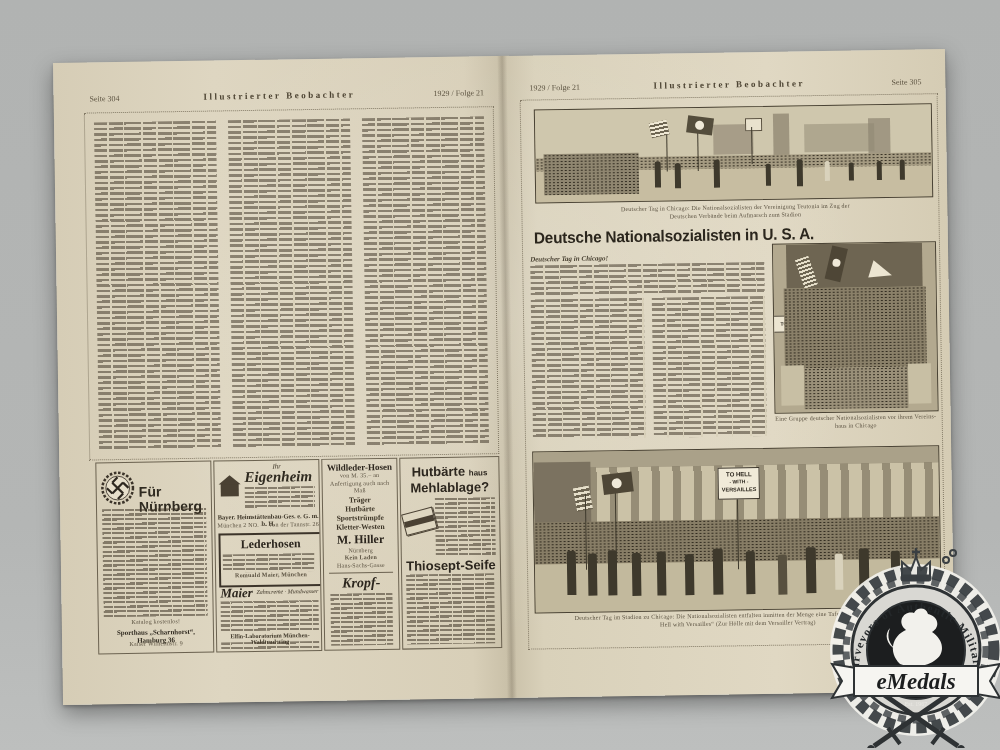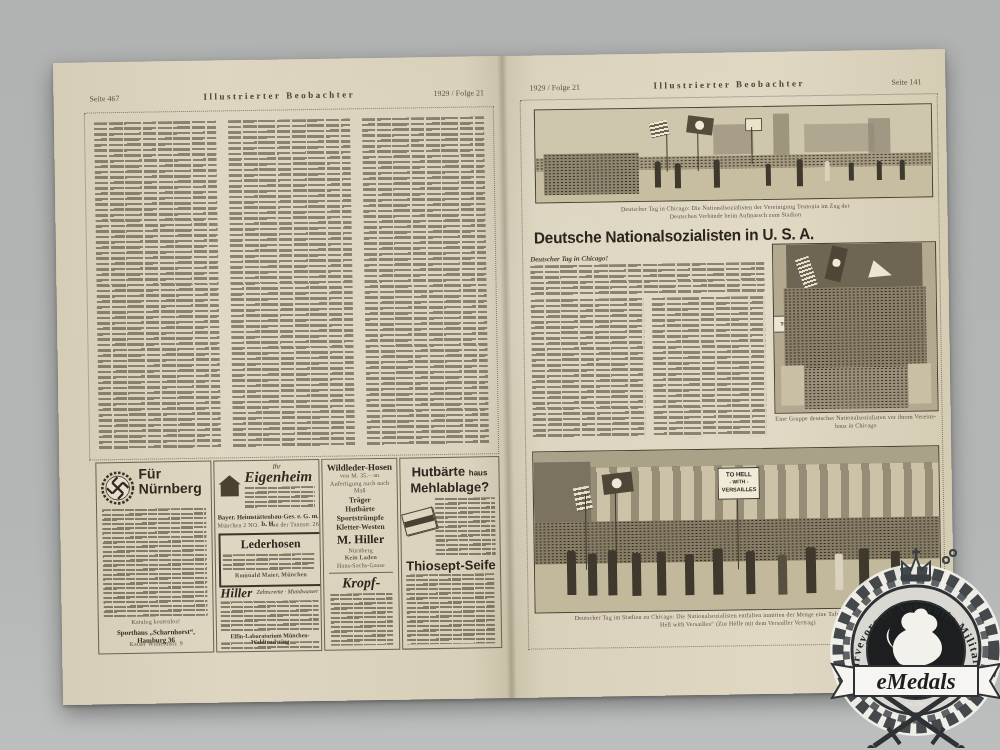--- a/index.html
+++ b/index.html
@@ -34,39 +34,39 @@
   .speck{background-image:radial-gradient(rgba(35,30,20,.85) 1px, rgba(0,0,0,0) 1.4px);background-size:4px 3px;}
 </style>
 </head>
 <body>
 
 <div class="stage">
   <div class="paper">
     <div class="fold"></div>
 
     <div>
-      <span class="hdr" style="left: 36px; top: 32px; position: absolute;">Seite 467</span>
+      <span class="hdr" style="left: 36px; top: 32px; position: absolute;">Seite 304</span>
       <span class="hdr masthead" style="left: 150px; top: 31px; position: absolute;">Illustrierter Beobachter</span>
       <span class="hdr" style="left: 380px; top: 32px; position: absolute;">1929 / Folge 21</span>
 
       <div class="dotted" style="position:absolute;left:30px;top:50px;width:408px;height:346px;padding:0;">
         <div class="greek" style="position:absolute;left:9px;top:9px;width:122px;height:328px;"></div>
         <div class="greek" style="position:absolute;left:143px;top:9px;width:122px;height:328px;"></div>
         <div class="greek" style="position:absolute;left:277px;top:9px;width:122px;height:328px;"></div>
       </div>
 
       <div class="adcol" style="left:36px;top:400px;width:116px;height:192px;">
         <svg width="34" height="34" style="position:absolute;left:4px;top:8px;" viewBox="-20 -20 40 40">
           <circle r="18" fill="none" stroke="#3c342a" stroke-width="3" stroke-dasharray="3 2"></circle>
           <circle r="14" fill="#e7dfcb" stroke="#3c342a" stroke-width="1"></circle>
           <g transform="rotate(45)">
               <path d="M 0 -9 L 0 9 M -9 0 L 9 0 M 0 -9 L 9 -9 M 9 0 L 9 9 M 0 9 L -9 9 M -9 0 L -9 -9" stroke="#2e2820" stroke-width="2.6" fill="none"></path>
             </g>
         </svg>
-        <div class="sans" style="position:absolute;left:42px;top:4px;font-weight:bold;font-size:14px;line-height:15px;color:#2f2a20;">
+        <div class="sans" style="position:absolute;left:42px;top:22px;font-weight:bold;font-size:14px;line-height:15px;color:#2f2a20;">
           <div>Für</div>
           <div>Nürnberg</div>
         </div>
         <div class="greek5" style="position:absolute;left:5px;top:46px;width:104px;height:108px;"></div>
         <div class="cap" style="position:absolute;left:5px;top:156px;width:104px;">Katalog kostenlos!</div>
         <div style="position:absolute;left:3px;top:166px;width:108px;font-weight:bold;font-size:7px;text-align:center;color:#322c22;">Sporthaus „Scharnhorst“, Hamburg 36</div>
         <div class="cap" style="position:absolute;left:3px;top:178px;width:108px;">Kaiser Wilhelmstr. 9</div>
       </div>
 
       <div class="adcol" style="left:154px;top:400px;width:106px;height:192px;">
@@ -77,21 +77,21 @@
           <div style="position:absolute;left:0;top:0;width:0;height:0;border-left:11px solid transparent;border-right:11px solid transparent;border-bottom:9px solid #4a4133;"></div>
         </div>
         <div class="greek5" style="position:absolute;left:30px;top:26px;width:70px;height:22px;"></div>
         <div style="position:absolute;left:2px;top:52px;width:102px;font-weight:bold;font-size:6.5px;text-align:center;">Bayer. Heimstättenbau-Ges. e. G. m. b. H.</div>
         <div class="cap" style="position:absolute;left:2px;top:61px;width:102px;">München 2 NO. — Von der Tannstr. 26</div>
         <div style="position:absolute;left:3px;top:72px;width:96px;height:46px;border:2px double #3c342a;padding:2px;">
           <div style="font-size:12px;font-weight:bold;text-align:center;color:#2c261e;">Lederhosen</div>
           <div class="greek5" style="margin-top:2px;width:92px;height:18px;"></div>
           <div class="cap" style="font-weight:bold;">Romuald Maier, München</div>
         </div>
-        <div style="position:absolute;left:4px;top:124px;font-size:13px;font-weight:bold;font-style:italic;color:#2c261e;">Hiller</div>
+        <div style="position:absolute;left:4px;top:124px;font-size:13px;font-weight:bold;font-style:italic;color:#2c261e;">Maier</div>
         <div style="position:absolute;left:40px;top:128px;font-size:6px;font-style:italic;">Zahncreme · Mundwasser</div>
         <div class="greek5" style="position:absolute;left:4px;top:140px;width:98px;height:30px;"></div>
         <div style="position:absolute;left:2px;top:172px;width:102px;font-weight:bold;font-size:6px;text-align:center;">Elfin-Laboratorium München-Waldtrudering</div>
         <div class="greek5" style="position:absolute;left:4px;top:181px;width:98px;height:8px;"></div>
       </div>
 
       <div class="adcol" style="left:262px;top:400px;width:76px;height:192px;text-align:center;">
         <div style="font-size:9px;font-weight:bold;color:#2c261e;">Wildleder-Hosen</div>
         <div class="cap">von M. 35.– an</div>
         <div class="cap">Anfertigung auch nach Maß</div>
@@ -121,21 +121,21 @@
           <div style="position:absolute;left:0;top:7px;width:100%;height:6px;background:#4a4133;"></div>
         </div>
         <div class="sans" style="position:absolute;left:0;top:100px;width:100%;font-weight:bold;font-size:13px;text-align:center;color:#2c261e;">Thiosept-Seife</div>
         <div class="greek5" style="position:absolute;left:4px;top:116px;width:88px;height:70px;"></div>
       </div>
     </div>
 
     <div>
       <span class="hdr" style="left: 476px; top: 28px; position: absolute;">1929 / Folge 21</span>
       <span class="hdr masthead" style="left: 600px; top: 27px; position: absolute;">Illustrierter Beobachter</span>
-      <span class="hdr" style="left: 838px; top: 28px; position: absolute;">Seite 141</span>
+      <span class="hdr" style="left: 838px; top: 28px; position: absolute;">Seite 305</span>
       <div class="dotted" style="position:absolute;left:466px;top:44px;width:416px;height:548px;"></div>
 
       <div class="photo" style="left:480px;top:54px;width:396px;height:92px;">
         <div style="position:absolute;inset:0;background:linear-gradient(180deg,#cfc7ad 0 55%,#c7bda1 55% 100%);"></div>
         <div style="position:absolute;left:45%;top:18%;width:40px;height:30px;background:#958c77;opacity:.7;"></div>
         <div style="position:absolute;left:60%;top:8%;width:16px;height:42px;background:#8d8470;opacity:.75;"></div>
         <div style="position:absolute;left:68%;top:20%;width:70px;height:28px;background:#9a917c;background:#9a917c;opacity:.6;"></div>
         <div style="position:absolute;left:84%;top:14%;width:22px;height:36px;background:#8d8470;opacity:.7;"></div>
         <div class="speck" style="position:absolute;left:0;top:52%;width:100%;height:14%;background-color:#a59b82;"></div>
         <div class="speck" style="position:absolute;left:2%;top:48%;width:24%;height:44%;background-color:#8f8670;"></div>

